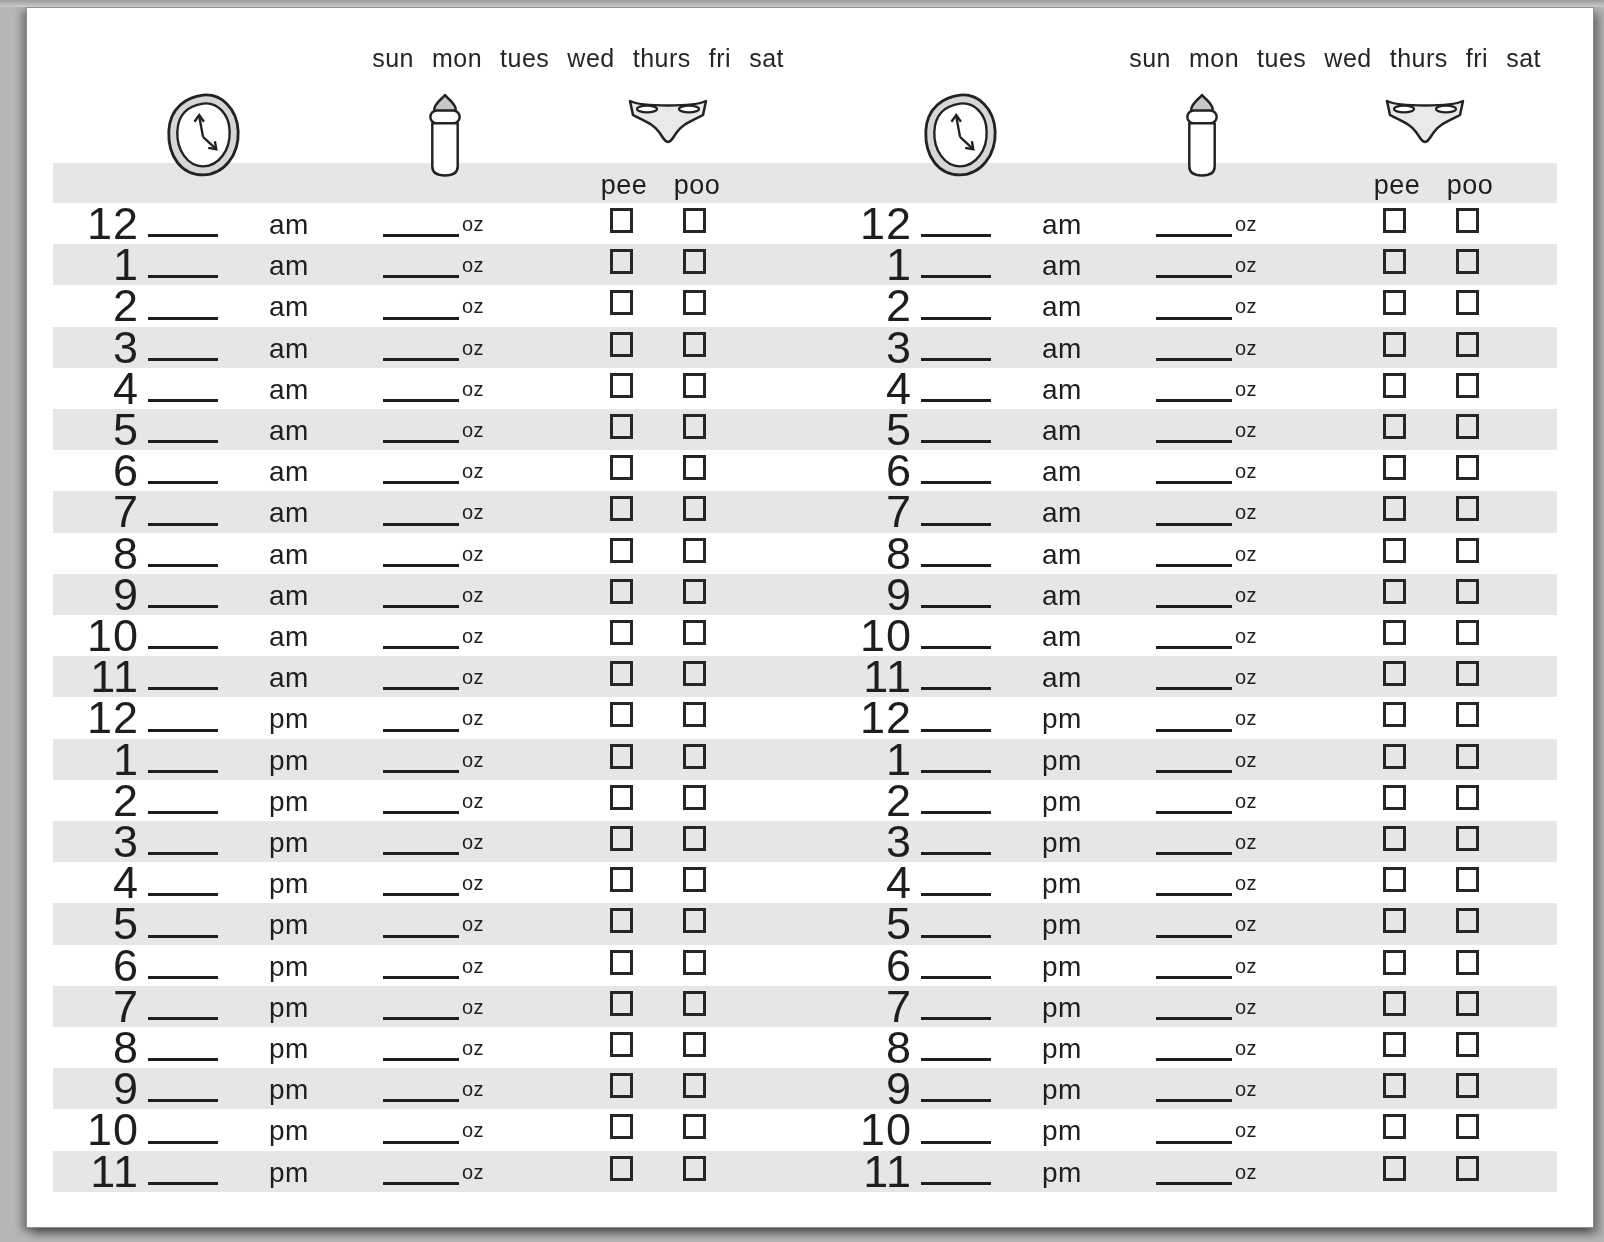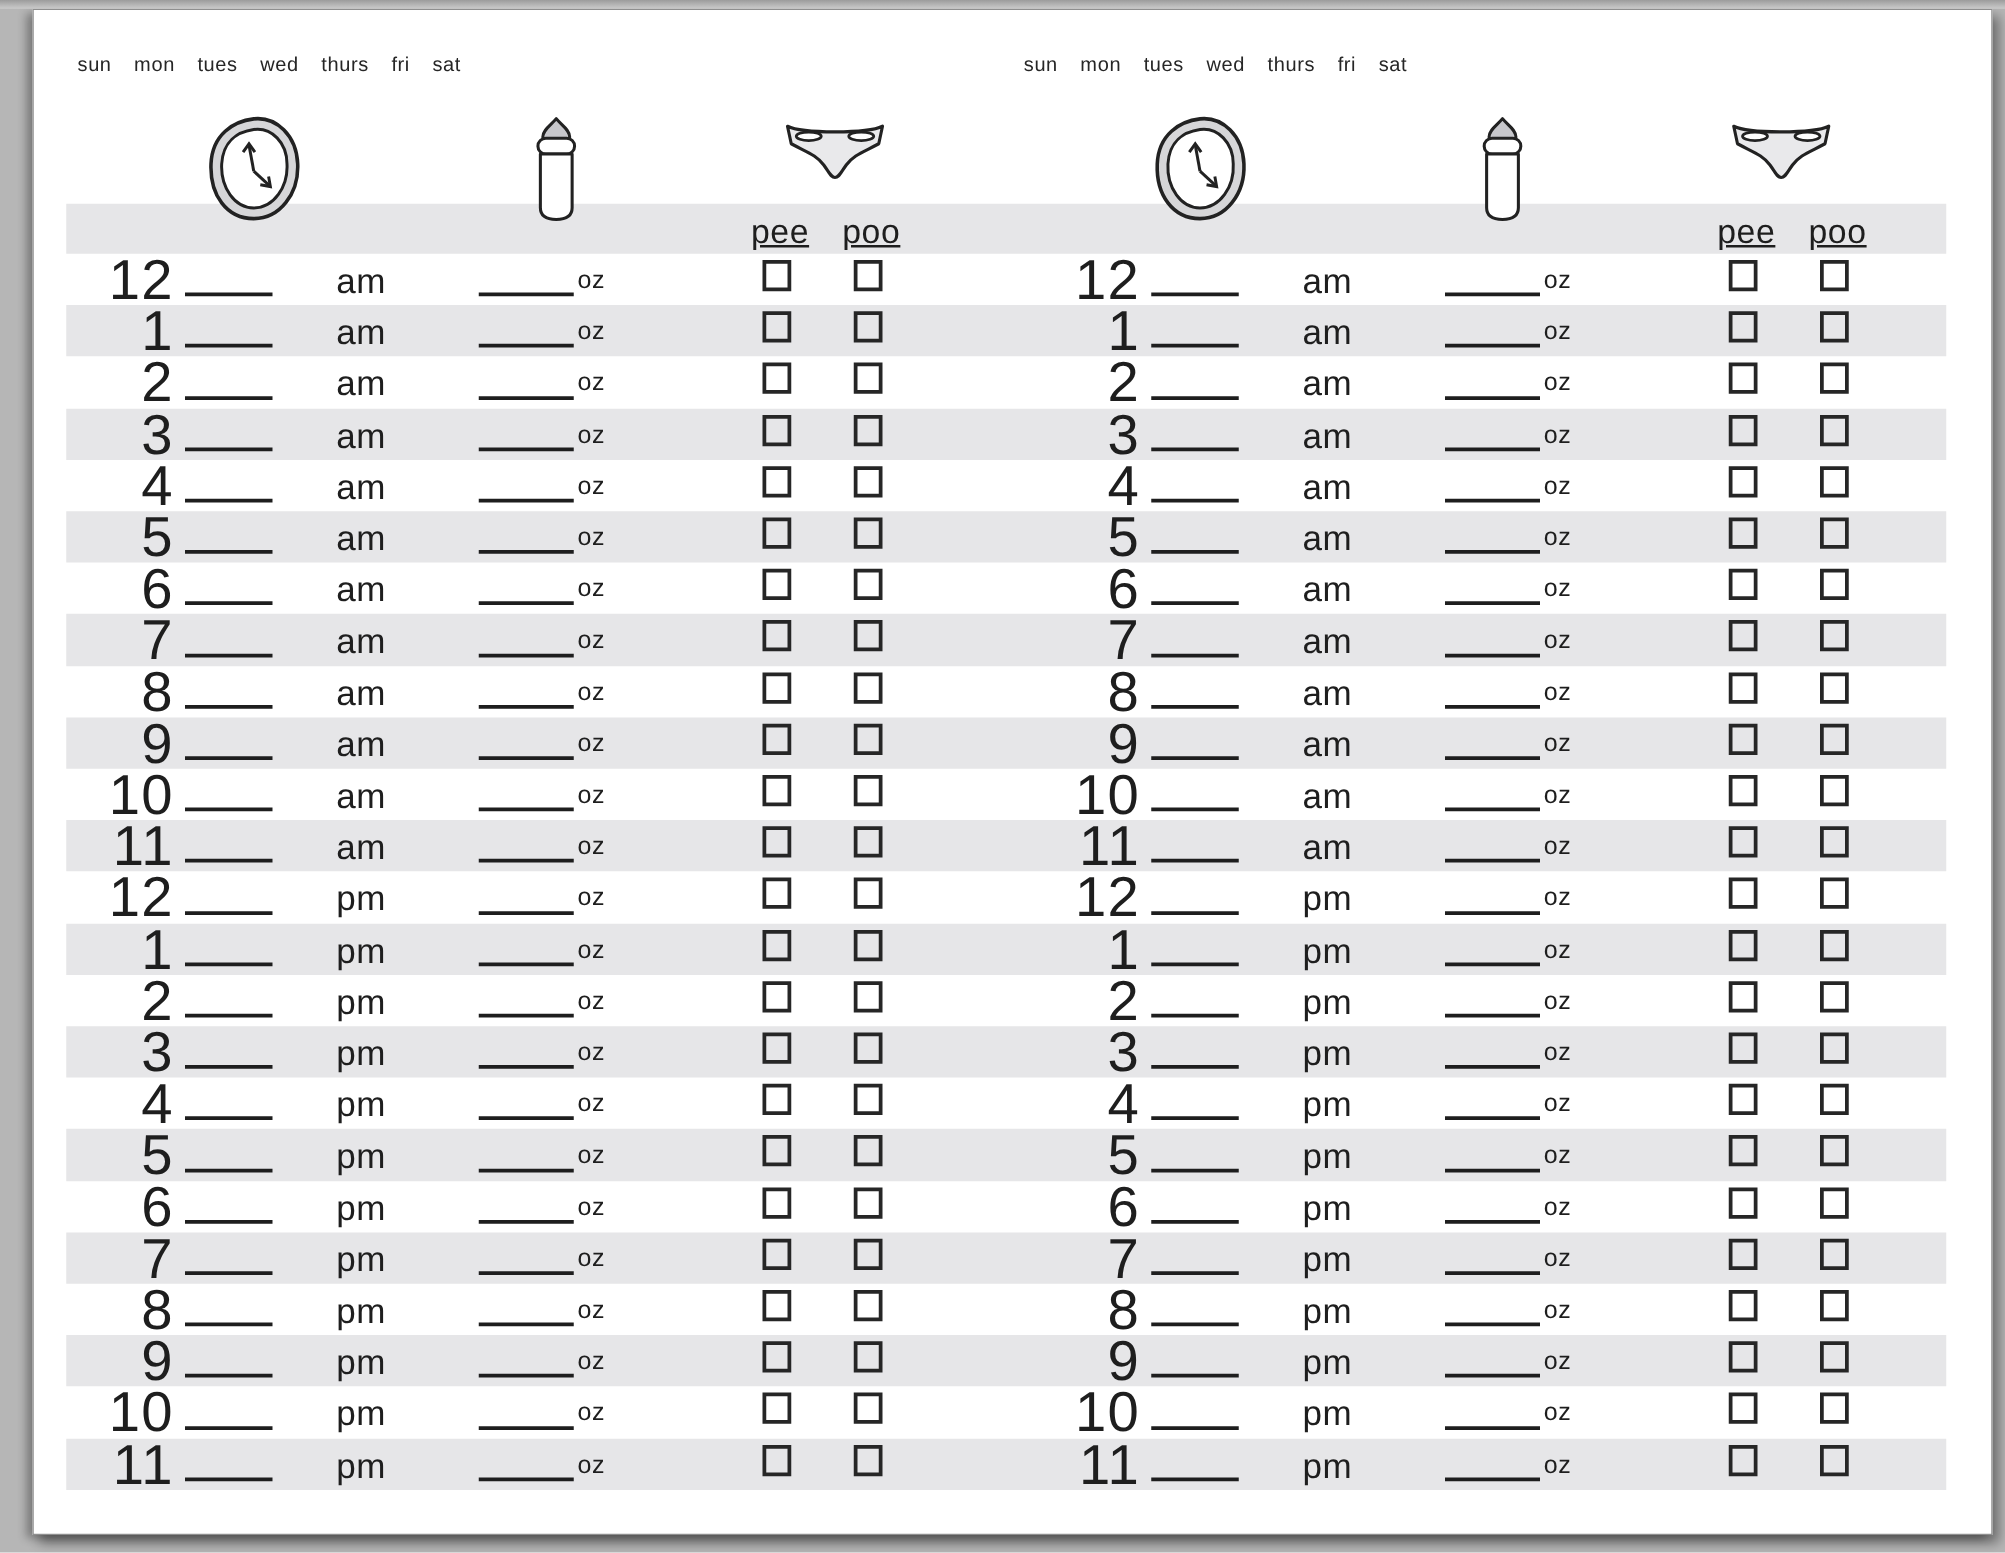--- a/index.html
+++ b/index.html
@@ -21,36 +21,36 @@
     position:absolute;left:26px;top:7px;width:1568px;height:1221px;
     background:var(--paper);
     border:1px solid #8f8f8f;
     box-shadow:-5px 3px 7px rgba(0,0,0,.30), 5px 6px 9px rgba(0,0,0,.40);
   }
   
   .half-head{position:absolute;top:0;height:175px;width:740px;z-index:3;}
   .half-head.hl{left:26px;}
   .half-head.hr{left:783px;}
   .days{
-    position:absolute;left:0;top:36px;width:740px;text-align:left;
-    font-size:16px;letter-spacing:.5px;color:#262626;
+    position:absolute;left:0;top:36px;width:740px;text-align:right;
+    font-size:25px;letter-spacing:.5px;color:#262626;
   }
   .day{margin:0 9px;}
   .icon{position:absolute;display:block;line-height:0;}
   .icon.clock{left:112px;top:84px;}
   .icon.bottle{left:369px;top:84px;}
   .icon.diaper{left:573px;top:86px;}
   
   .grid{position:absolute;left:26px;top:155px;width:1504px;z-index:1;}
   .band{position:relative;height:40px;background:var(--stripe);}
   .halfcols{position:absolute;top:0;height:100%;}
   .halfcols.hl{left:0;width:760px;}
   .halfcols.hr{left:773px;width:731px;}
   .colhead{position:absolute;top:0;width:80px;text-align:center;
-    font-size:27px;line-height:44px;letter-spacing:.5px;text-decoration:underline;}
+    font-size:27px;line-height:44px;letter-spacing:.5px;}
   .colhead.pee{left:531px;}
   .colhead.poo{left:604px;text-align:center;}
   .rows{position:relative;}
   .row{position:relative;height:41.21px;}
   .rows .row:nth-child(even){background:var(--stripe);}
   .hrow{position:absolute;top:0;height:100%;}
   .hrow.hl{left:0;width:760px;}
   .hrow.hr{left:773px;width:731px;}
   .hour{position:absolute;left:0;top:0;width:86px;text-align:right;
     font-size:45px;line-height:42px;letter-spacing:1px;}

